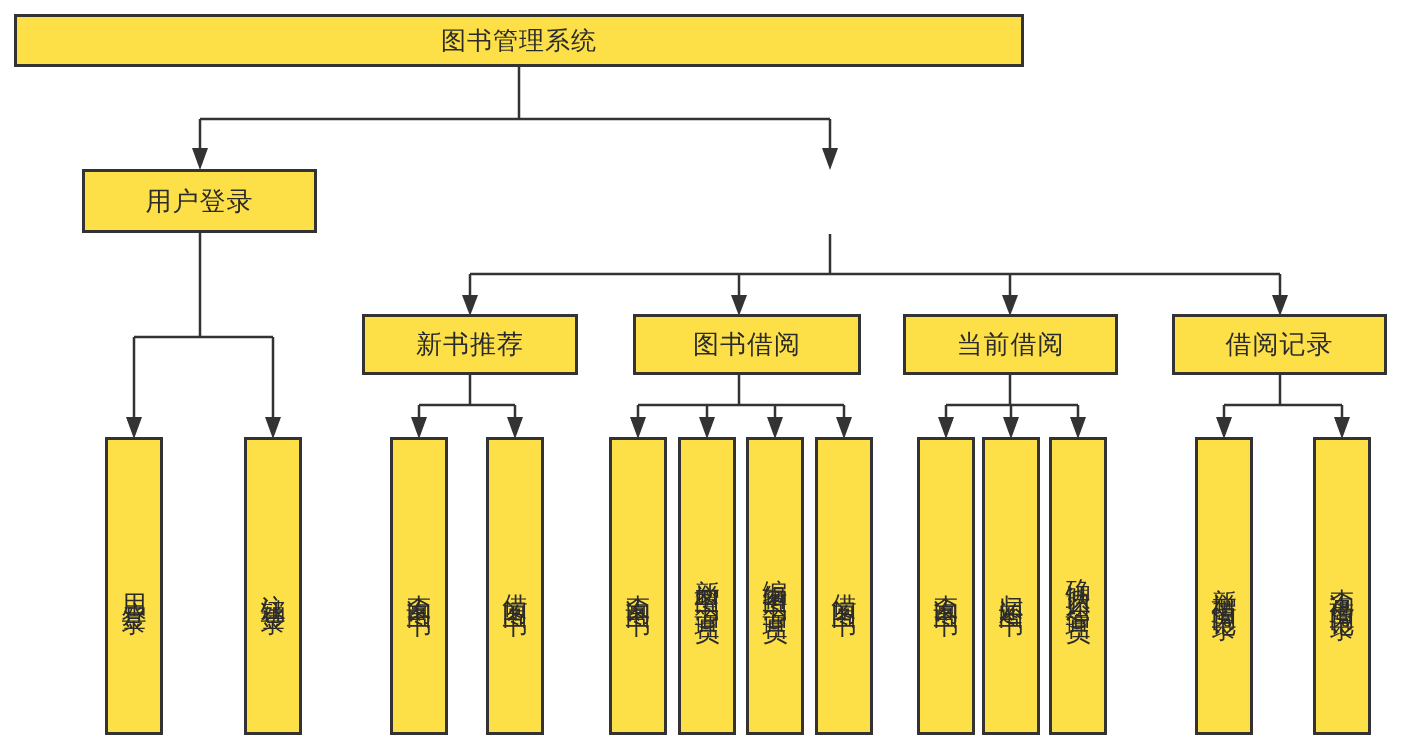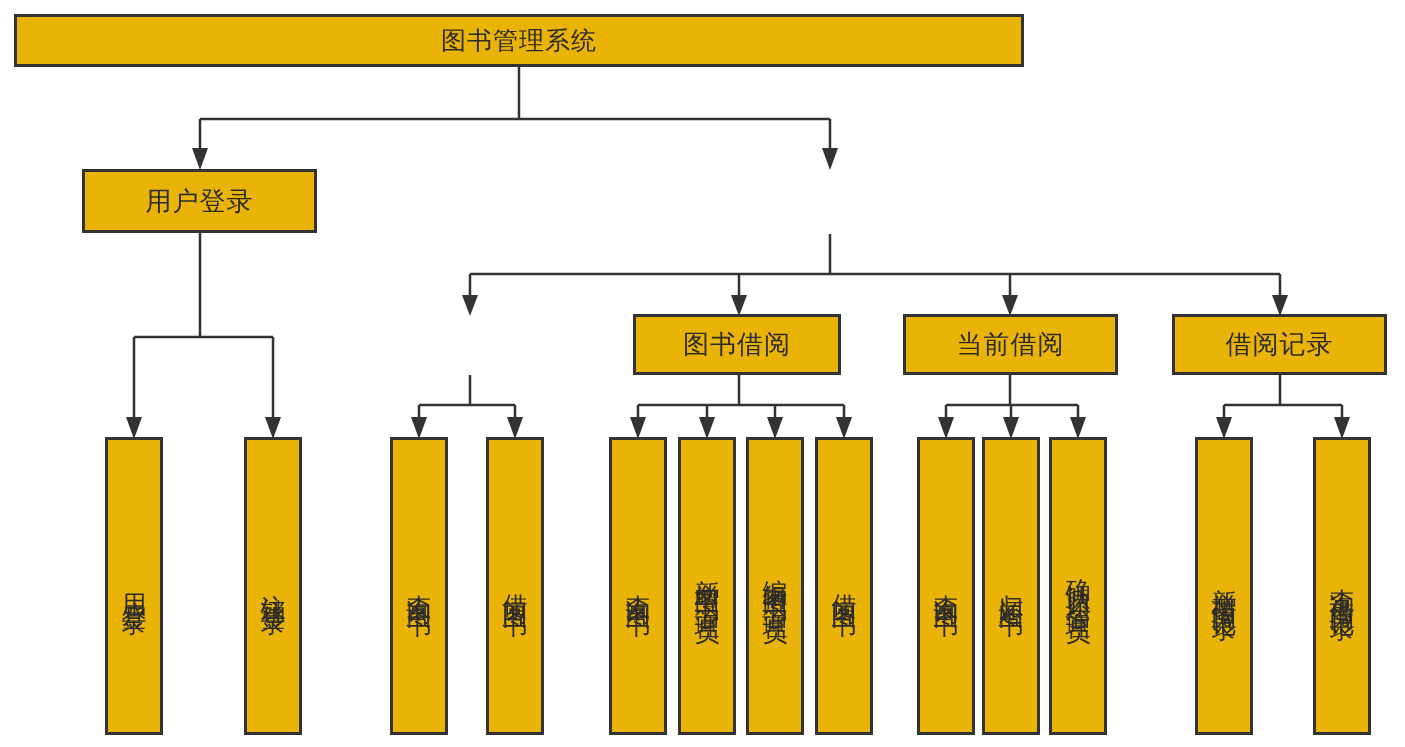--- a/index.html
+++ b/index.html
@@ -13,21 +13,21 @@
   }
   svg.connectors {
     position: absolute;
     left: 0; top: 0;
     z-index: 1;
   }
   .box {
     position: absolute;
     box-sizing: border-box;
     border: 3px solid #333333;
-    background: #eab308;
+    background: #fde047;
     display: flex;
     align-items: center;
     justify-content: center;
     color: #2b2b2b;
     z-index: 2;
   }
   .hbox {
     font-size: 26px;
     letter-spacing: 1px;
     white-space: nowrap;
@@ -90,21 +90,24 @@
   </svg>
 
   <div class="box hbox root-box" style="left:14px; top:14px; width:1010px; height:53px;">
     <span>图书管理系统</span>
   </div>
 
   <div class="box hbox" style="left:82px; top:169px; width:235px; height:64px;">
     <span>用户登录</span>
   </div>
 
-  <div class="box hbox" style="left:633px; top:314px; width:208px; height:61px;text-align:right;">
+  <div class="box hbox" style="left:362px; top:314px; width:216px; height:61px;">
+    <span>新书推荐</span>
+  </div>
+  <div class="box hbox" style="left:633px; top:314px; width:228px; height:61px;text-align:right;">
     <span>图书借阅</span>
   </div>
   <div class="box hbox" style="left:1172px; top:314px; width:215px; height:61px;">
     <span>借阅记录</span>
   </div>
   <div class="box hbox" style="left:903px; top:314px; width:215px; height:61px;">
     <span>当前借阅</span>
   </div>
 
   <div class="box vbox" style="left:105px; top:437px; width:58px; height:298px;">

